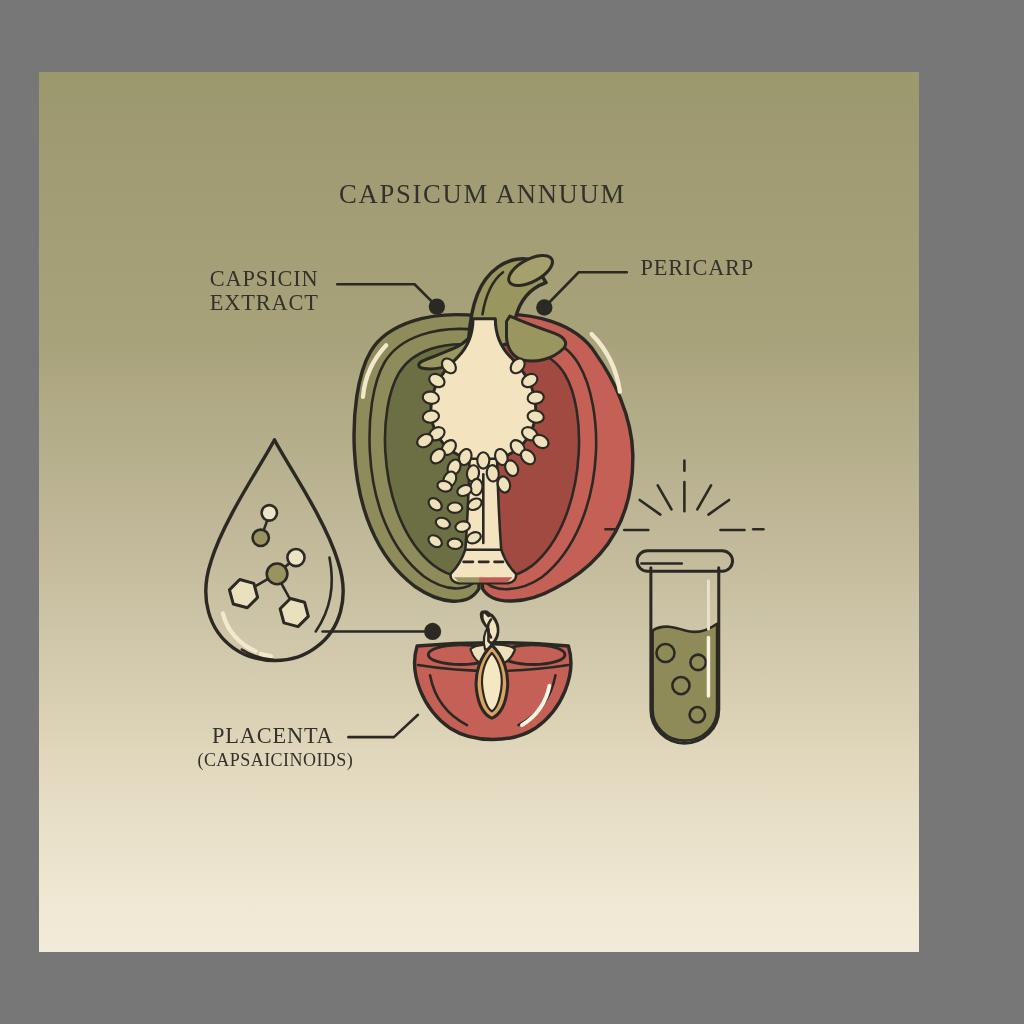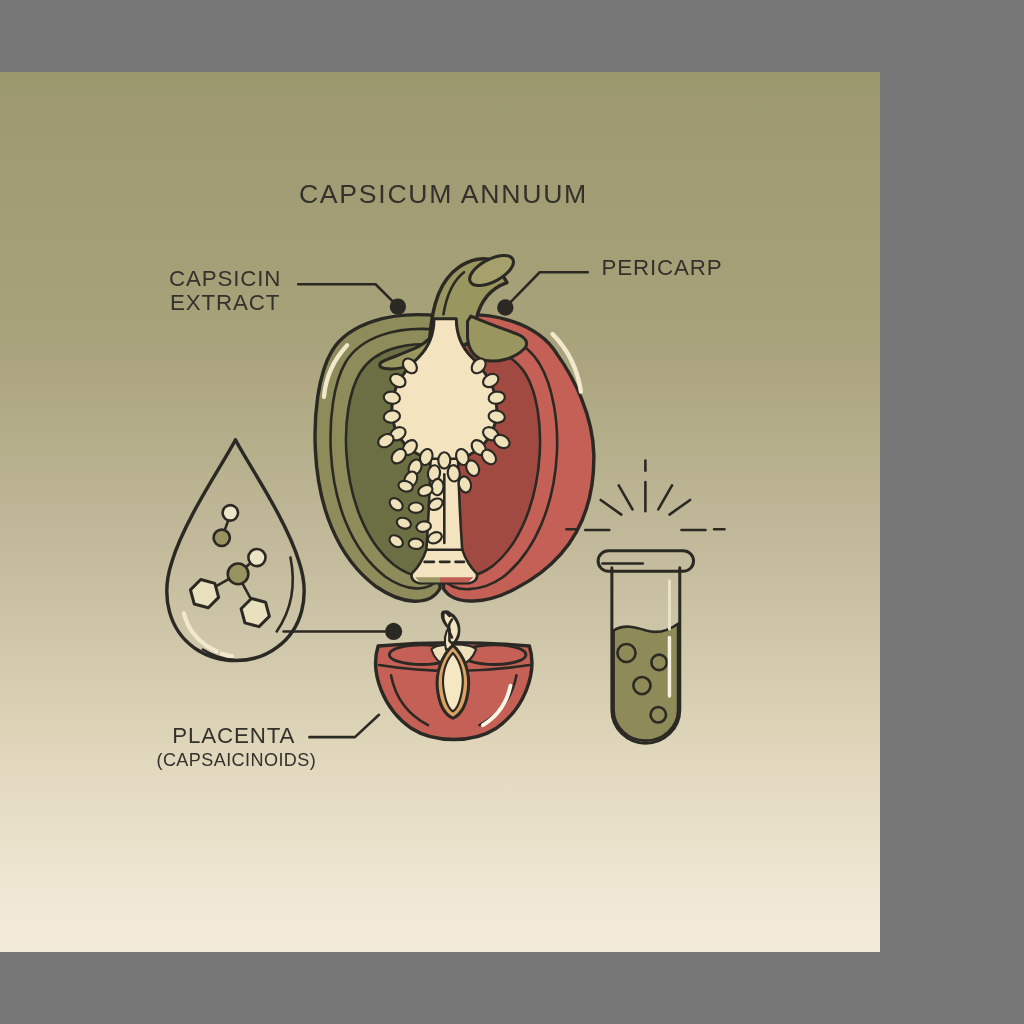--- a/index.html
+++ b/index.html
@@ -1,17 +1,17 @@
 <!DOCTYPE html>
 <html><head>
 <meta charset="utf-8">
 <style>
   html,body{margin:0;padding:0;background:#777;}
   .stage{position:relative;width:880px;height:1024px;overflow:hidden;
-         font-family:Liberation Sans, sans-serif;}
+         font-family:Liberation Serif, serif;margin-left:39px;}
   svg{position:absolute;left:0;top:0;width:100%;height:100%;display:block;}
   .ttl{font-size:31px;letter-spacing:2px;fill:#33312b;}
   .lbl{font-size:26px;letter-spacing:1px;fill:#33312b;}
   .lbl2{font-size:21px;letter-spacing:0.5px;fill:#33312b;}
   .ln{stroke:#2b2923;stroke-width:3;fill:none;stroke-linecap:round;stroke-linejoin:round;}
   .ln4{stroke:#2b2923;stroke-width:4;fill:none;stroke-linecap:round;stroke-linejoin:round;}
   .hl{stroke:#f2e8cc;stroke-width:5;fill:none;stroke-linecap:round;}
   .sd{fill:#efe1ba;stroke:#2b2923;stroke-width:2.5;}
 </style>
 </head>

